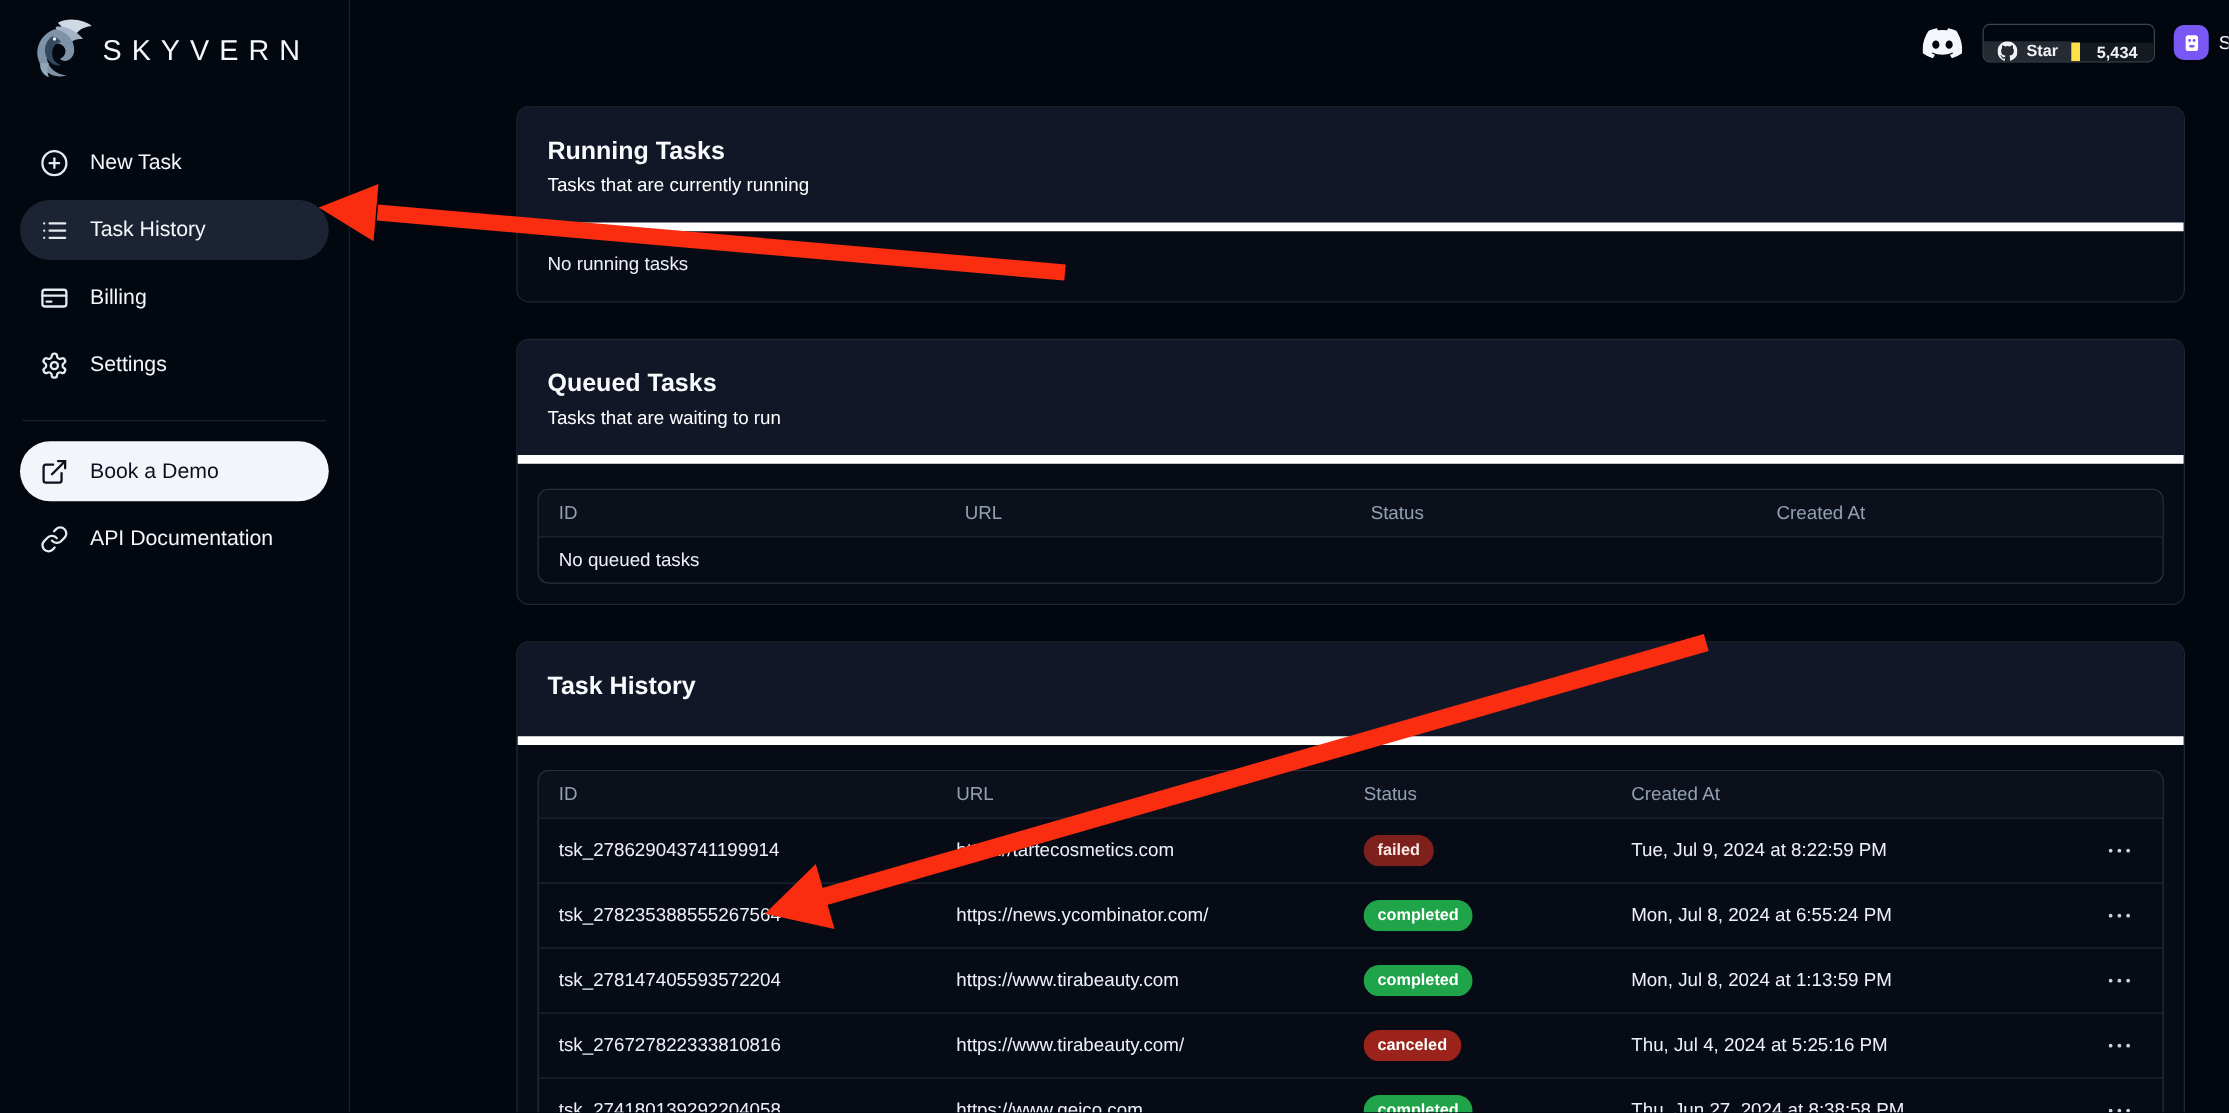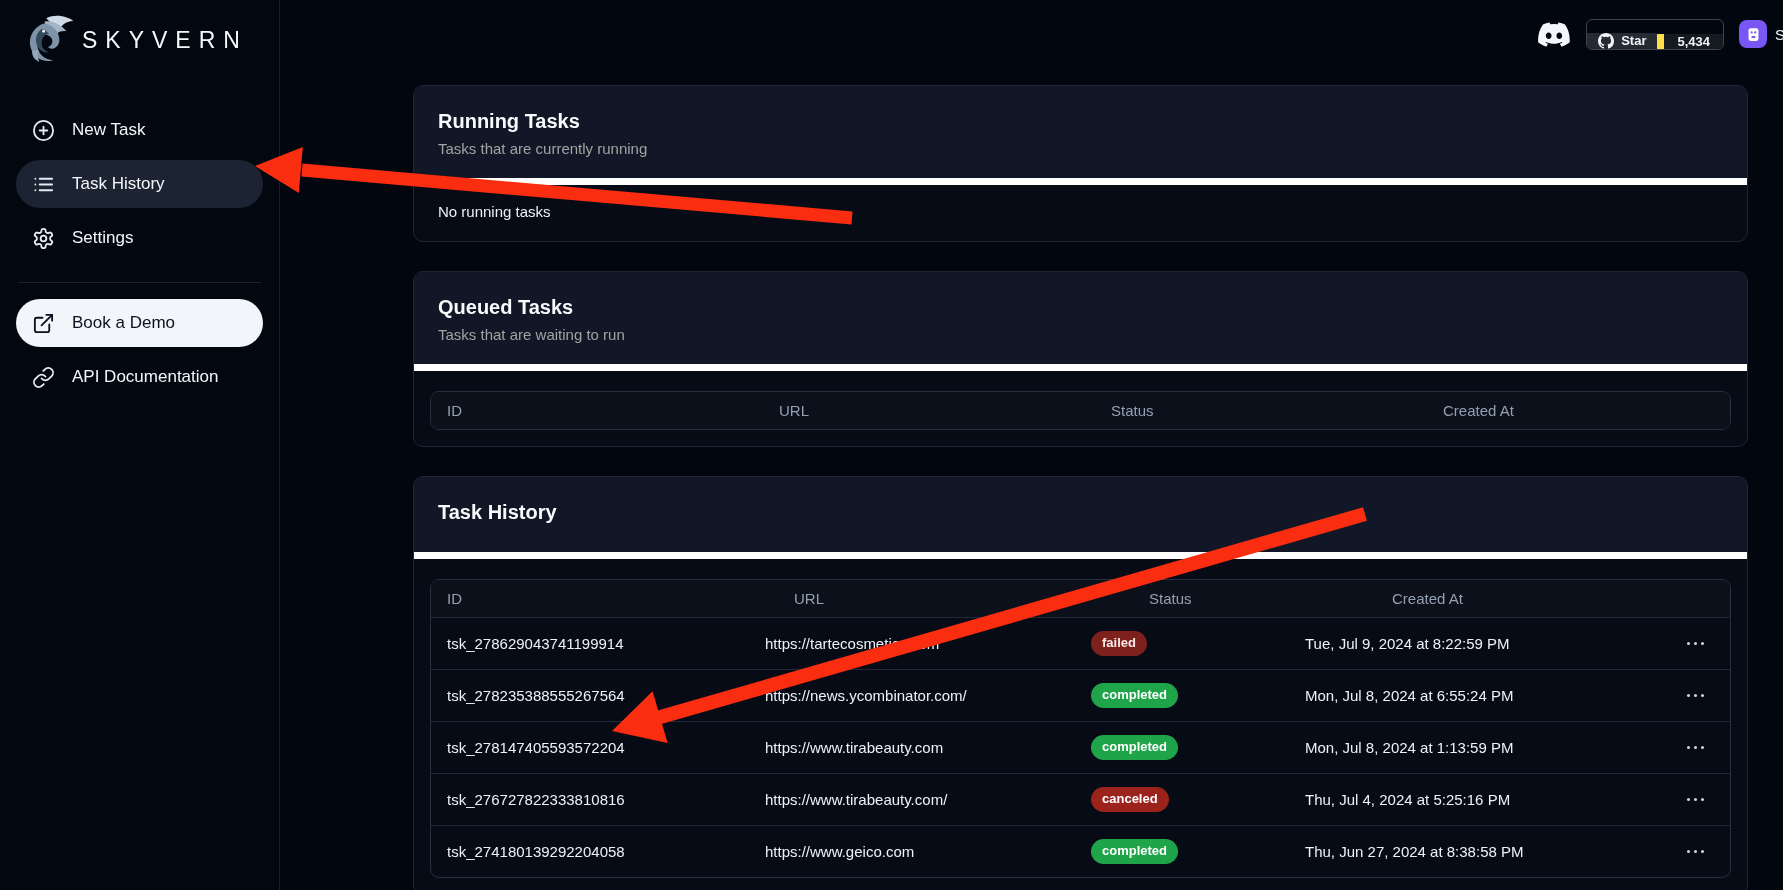--- a/index.html
+++ b/index.html
@@ -72,27 +72,27 @@
     border: 1px solid #1e2736; border-radius: 10px;
     background: #070b15; overflow: hidden;
   }
   .card + .card { margin-top: 29px; }
   .card-head {
     background: #111726;
     padding: 24px 24px 21px 24px;
     border-bottom: 7px solid #ffffff;
   }
   .card-title { font-size: 20px; font-weight: 700; color: #f8fafc; margin-bottom: 7px; }
-  .card-sub { font-size: 15px; color: #a3a3a3; }
+  .card-sub { font-size: 15px; color: #ffffff; }
   .card-empty { padding: 18px 24px 21px 24px; font-size: 15px; color: #edf1f6; }
   .card-body { padding: 20px 16px 16px 16px; }
 
   .ttable { border: 1px solid #26303f; border-radius: 9px; overflow: hidden; }
   .trow { display: flex; align-items: center; }
-  .trow.head { height: 37px; color: #93a0b2; font-size: 15px; font-weight: 500; background: #0b101b; gap: 29px; }
+  .trow.head { height: 37px; color: #93a0b2; font-size: 15px; font-weight: 500; background: #0b101b; }
   .trow.body { height: 52px; font-size: 15px; color: #eef2f7; border-top: 1px solid #1f2937; cursor: pointer; }
   .tcell { padding-left: 16px; white-space: nowrap; overflow: hidden; }
   .c-id { width: 318px; min-width: 318px; }
   .c-url { width: 326px; min-width: 326px; }
   .c-status { width: 214px; min-width: 214px; }
   .c-created { width: 311px; min-width: 311px; }
   .c-actions { flex: 1; display: flex; justify-content: flex-end; padding-right: 24px; }
   .q-col { width: 25%; }
 
   .badge {
@@ -148,20 +148,30 @@
               <path d="M3.5 6h.01"></path>
               <path d="M3.5 12h.01"></path>
               <path d="M3.5 18h.01"></path>
             </svg>
         </span>
         <span>Task History</span>
       </div>
       <div class="nav-item">
         <span class="nicon">
           <svg viewBox="0 0 24 24">
+              <rect x="2" y="5" width="20" height="14" rx="2"></rect>
+              <path d="M2 10h20"></path>
+              <path d="M5.5 15h4"></path>
+            </svg>
+        </span>
+        <span>Billing</span>
+      </div>
+      <div class="nav-item">
+        <span class="nicon">
+          <svg viewBox="0 0 24 24">
             <path d="M12.22 2h-.44a2 2 0 0 0-2 2v.18a2 2 0 0 1-1 1.73l-.43.25a2 2 0 0 1-2 0l-.15-.08a2 2 0 0 0-2.73.73l-.22.38a2 2 0 0 0 .73 2.73l.15.1a2 2 0 0 1 1 1.72v.51a2 2 0 0 1-1 1.74l-.15.09a2 2 0 0 0-.73 2.73l.22.38a2 2 0 0 0 2.73.73l.15-.08a2 2 0 0 1 2 0l.43.25a2 2 0 0 1 1 1.73V20a2 2 0 0 0 2 2h.44a2 2 0 0 0 2-2v-.18a2 2 0 0 1 1-1.73l.43-.25a2 2 0 0 1 2 0l.15.08a2 2 0 0 0 2.73-.73l.22-.39a2 2 0 0 0-.73-2.73l-.15-.08a2 2 0 0 1-1-1.74v-.5a2 2 0 0 1 1-1.74l.15-.09a2 2 0 0 0 .73-2.73l-.22-.38a2 2 0 0 0-2.73-.73l-.15.08a2 2 0 0 1-2 0l-.43-.25a2 2 0 0 1-1-1.73V4a2 2 0 0 0-2-2z"></path>
             <circle cx="12" cy="12" r="3"></circle>
           </svg>
         </span>
         <span>Settings</span>
       </div>
 
       <div class="nav-divider"></div>
 
       <div class="nav-item cta">
@@ -233,20 +243,23 @@
           <div class="card-title">Queued Tasks</div>
           <div class="card-sub">Tasks that are waiting to run</div>
         </div>
         <div class="card-body">
           <div class="ttable">
             <div class="trow head">
               <div class="tcell q-col">ID</div>
               <div class="tcell q-col">URL</div>
               <div class="tcell q-col">Status</div>
               <div class="tcell q-col">Created At</div>
+            </div>
+            <div class="trow body" style="height:37px;cursor:default">
+              <div class="tcell">No queued tasks</div>
             </div>
           </div>
         </div>
       </section>
 
       <section class="card">
         <div class="card-head">
           <div class="card-title">Task History</div>
         </div>
         <div class="card-body">

